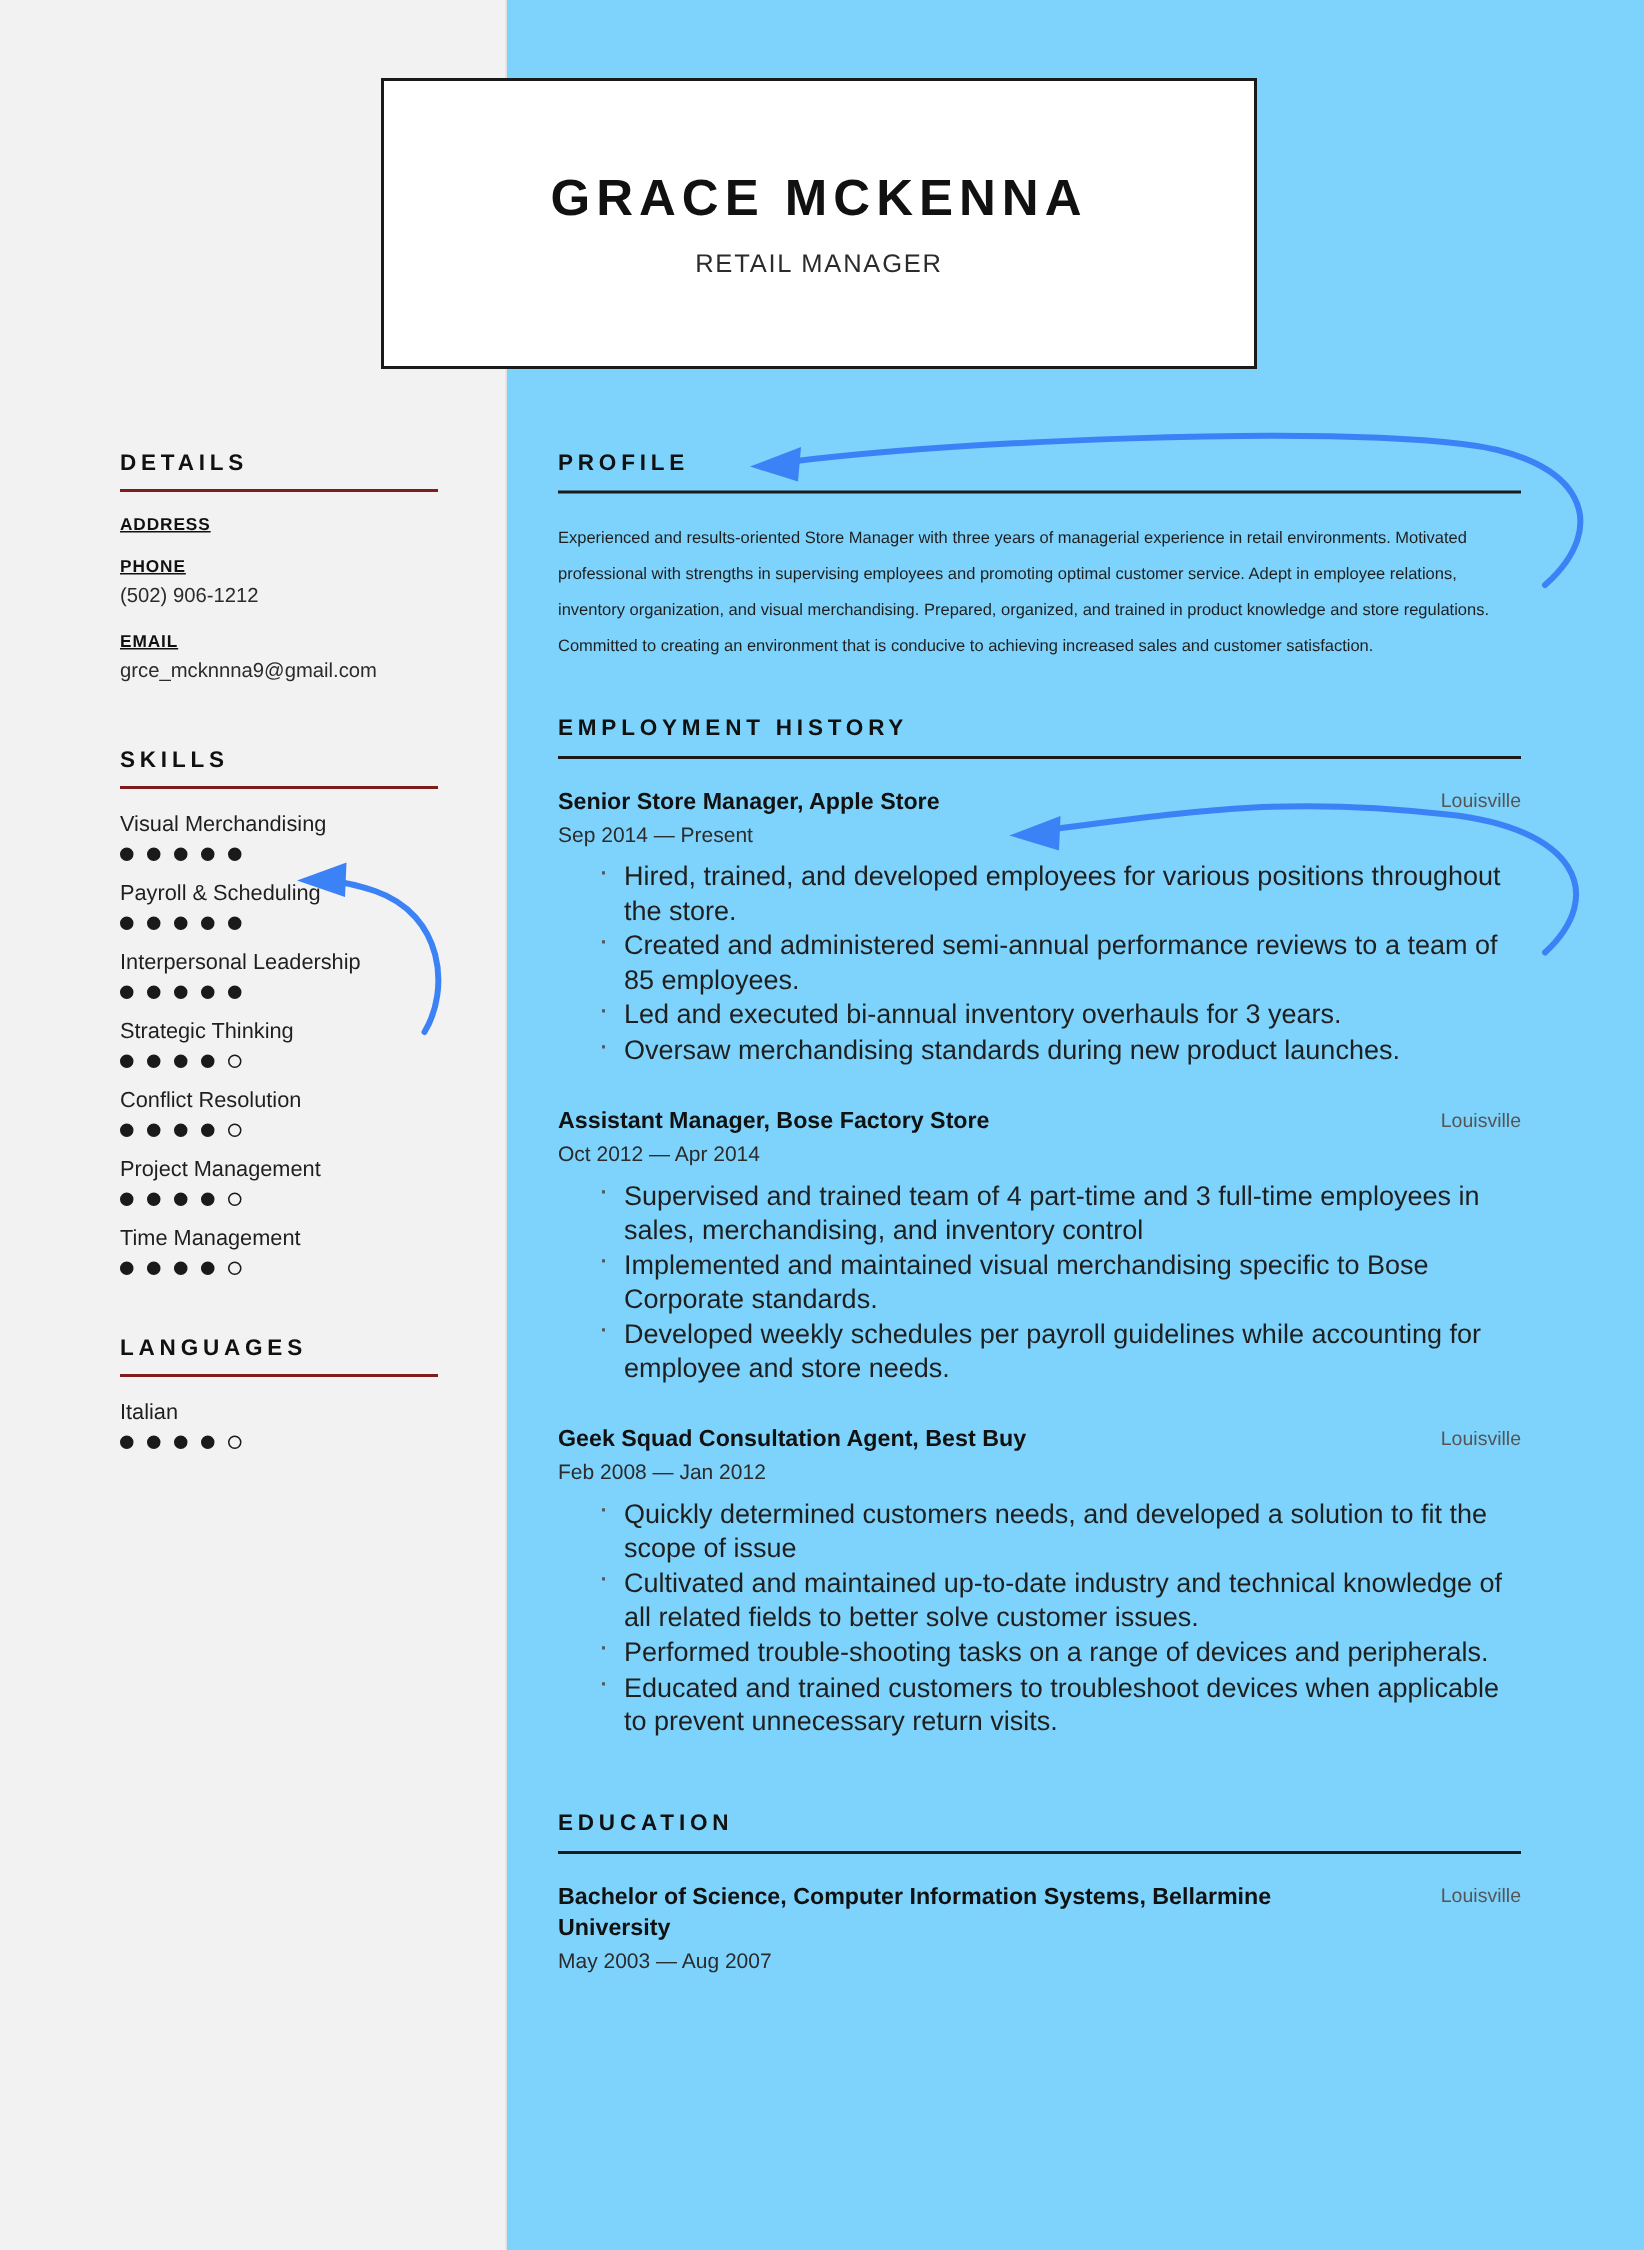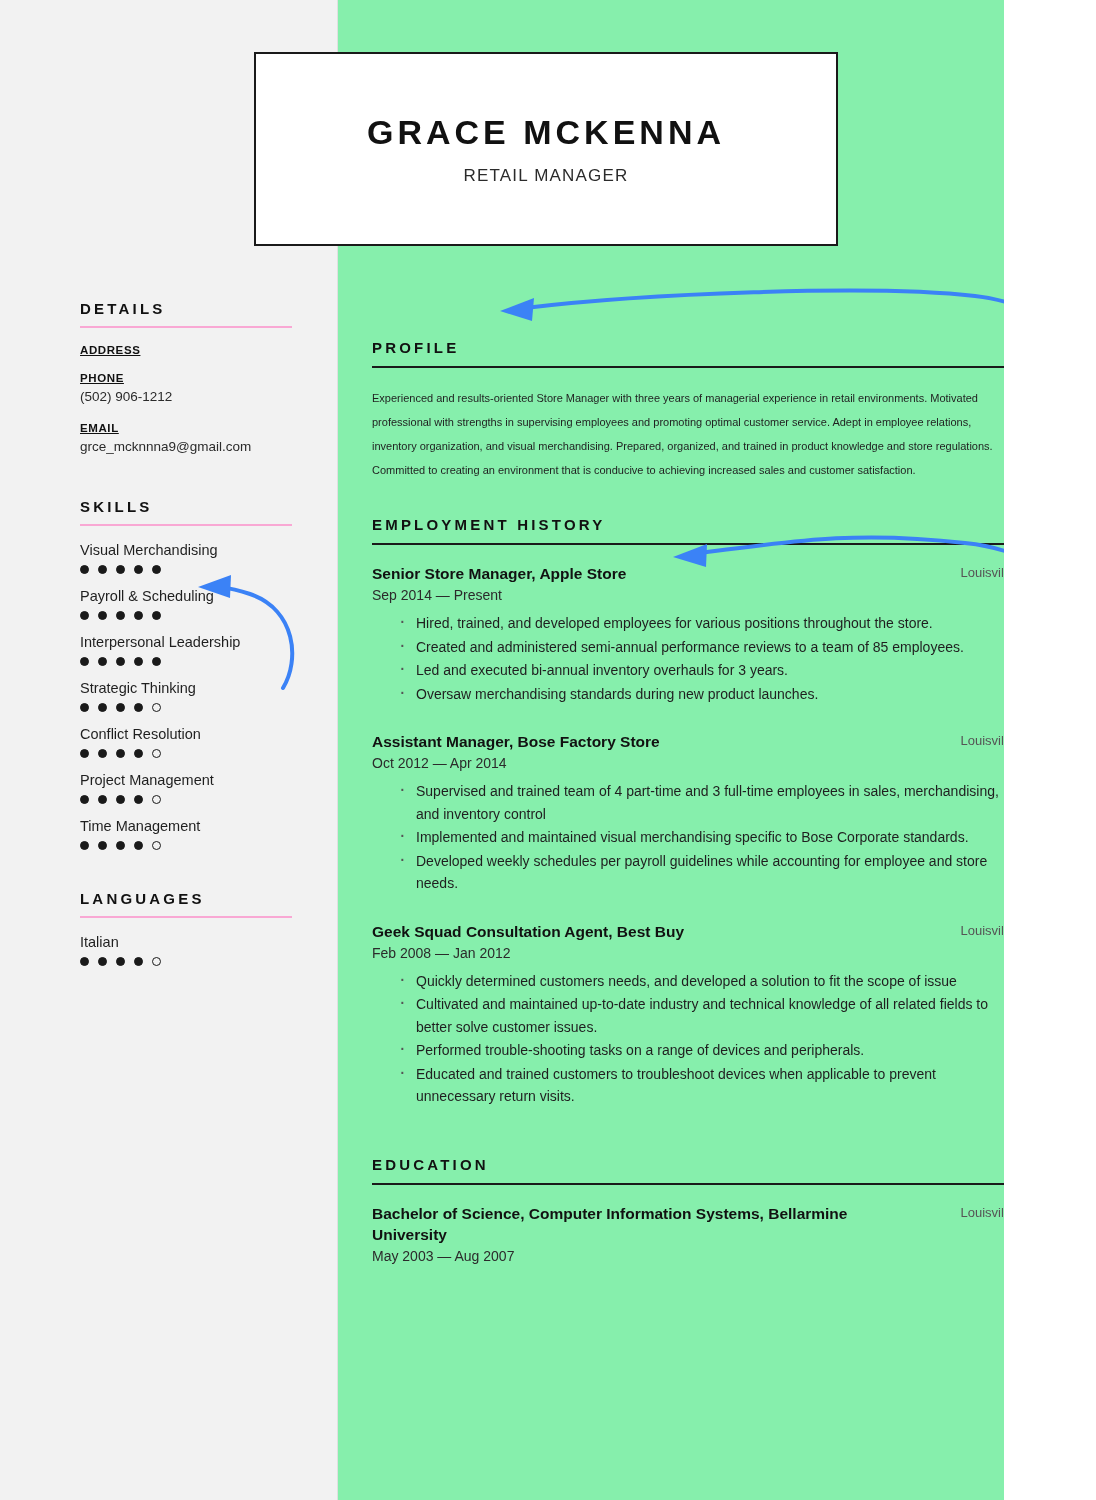--- a/index.html
+++ b/index.html
@@ -5,23 +5,23 @@
   * { box-sizing: border-box; margin: 0; padding: 0; }
   html, body {
     width: 1096px;
     height: 1500px;
     background: #ffffff;
     font-family: "Liberation Sans", sans-serif;
     color: #1a1a1a;
   }
   #page {
     position: relative;
-    width: 1004px;
+    width: 1096px;
     height: 1500px;
-    background: #86efac;
+    background: #7dd3fc;
     overflow: hidden;
   }
   
   #left-band {
     position: absolute;
     left: 0; top: 0;
     width: 338px; height: 1500px;
     background: #f2f2f2;
     border-right: 1px solid #e0e0e0;
   }
@@ -57,21 +57,21 @@
     position: absolute;
     left: 80px; top: 300px;
     width: 212px;
   }
   .side-heading {
     font-size: 15px;
     font-weight: bold;
     letter-spacing: 3.2px;
     color: #111;
     padding-bottom: 9px;
-    border-bottom: 2px solid #f9a8d4;
+    border-bottom: 2px solid #7f1d1d;
     margin-bottom: 16px;
   }
   .detail-label {
     font-size: 11.5px;
     font-weight: bold;
     letter-spacing: 0.6px;
     color: #111;
     margin-bottom: 3px;
     text-decoration: underline;
   }
@@ -97,21 +97,20 @@
     border: 1.5px solid #1a1a1a;
     background: #1a1a1a;
   }
   .dot.empty { background: transparent; }
 
   
   #main {
     position: absolute;
     left: 372px; top: 300px;
     width: 642px;
-    margin-top: 39px;
   }
   .main-heading {
     font-size: 15px;
     font-weight: bold;
     letter-spacing: 3.2px;
     color: #111;
     padding-bottom: 10px;
     border-bottom: 2px solid #1a1a1a;
     margin-bottom: 18px;
   }
@@ -142,21 +141,21 @@
   .job-dates {
     font-size: 14px;
     color: #2b2b2b;
     margin-top: 3px;
     margin-bottom: 9px;
   }
   ul.bullets { list-style: none; }
   ul.bullets li {
     position: relative;
     padding-left: 44px;
-    font-size: 14px;
+    font-size: 18px;
     line-height: 22.5px;
     color: #1f1f1f;
     margin-bottom: 1px;
   }
   ul.bullets li:before {
     content: "·";
     position: absolute;
     left: 27px;
     top: -3px;
     font-size: 20px;

